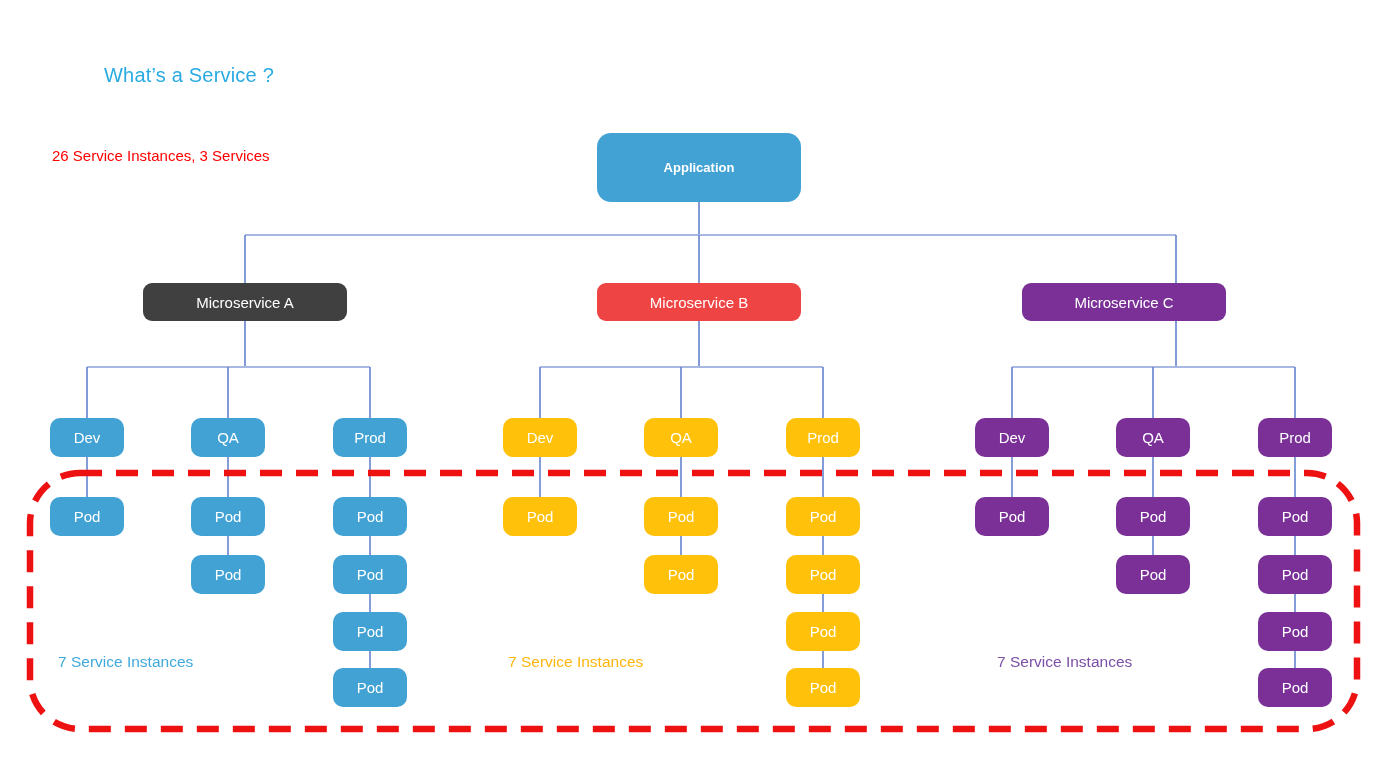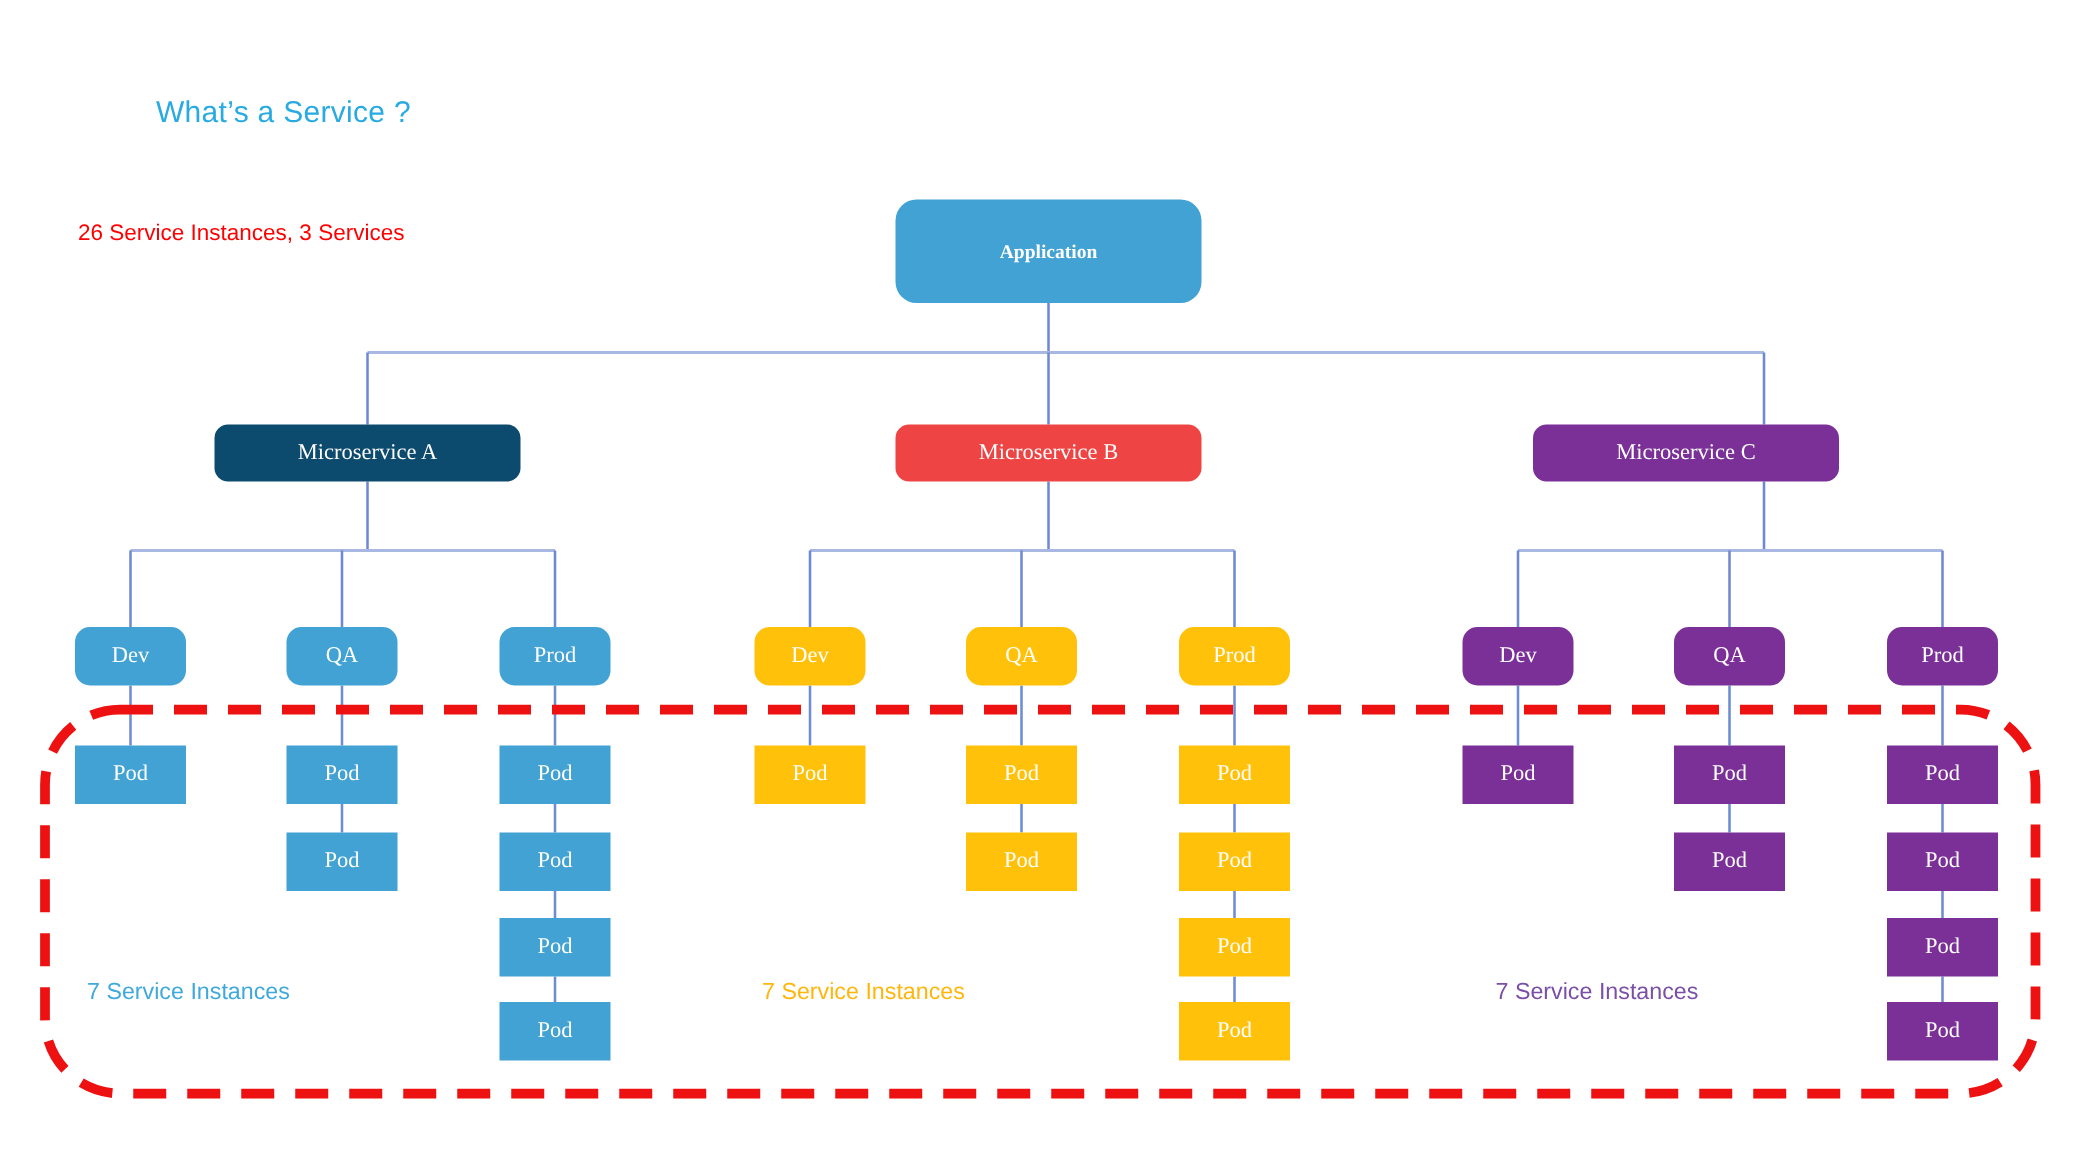--- a/index.html
+++ b/index.html
@@ -20,29 +20,29 @@
     font-size:20px;color:#29ABE2;letter-spacing:0.2px;
   }
   .summary{
     position:absolute;left:52px;top:127px;
     font-size:15px;color:#FF0000;white-space:pre;
   }
   .summary .bold{font-weight:normal;}
   .node{
     position:absolute;
     display:flex;align-items:center;justify-content:center;
-    color:#ffffff;box-sizing:border-box;text-align:center;font-family:Liberation Serif, serif;
+    color:#ffffff;box-sizing:border-box;text-align:center;
   }
   .app-node{
     left:597px;top:113px;width:204px;height:69px;
     border-radius:14px;font-size:13px;font-weight:bold;
   }
   .ms-node{height:38px;width:204px;border-radius:9px;font-size:15px;}
   .env-node{width:74px;height:39px;border-radius:10px;font-size:15px;}
-  .pod-node{width:74px;height:39px;border-radius:0;font-size:15px;}
+  .pod-node{width:74px;height:39px;border-radius:10px;font-size:15px;}
   .inst-label{
     position:absolute;top:633px;font-size:15.5px;white-space:nowrap;
   }
 </style>
 </head>
 <body>
 
 <div class="canvas">
   <svg id="connector-layer" width="1386" height="773" viewBox="0 0 1386 773" xmlns="http://www.w3.org/2000/svg">
       <line x1="699" y1="182" x2="699" y2="215" stroke="#6E89D2" stroke-width="1.7"></line>
@@ -89,21 +89,21 @@
       <rect x="30" y="453" width="1327" height="256" rx="50" ry="50" fill="none" stroke="#EE1111" stroke-width="6.5" stroke-dasharray="22 14"></rect>
     </svg>
 
   <div class="title" style="color: rgb(41, 171, 226);">What’s a Service ?</div>
 
   <div class="summary" style="color: rgb(255, 0, 0);"><span>26 Service Instances, </span><span class="bold">3 Services</span></div>
 
   <div class="node app-node" style="background: rgb(66, 162, 212);">Application</div>
 
   <div id="nodes">
-      <div class="node ms-node" style="left: 143px; top: 263px; background: #0c4a6e;">Microservice A</div>
+      <div class="node ms-node" style="left: 143px; top: 263px; background: #404040;">Microservice A</div>
       <div class="node env-node" style="left: 50px; top: 398px; background: rgb(66, 162, 212);">Dev</div>
       <div class="node pod-node" style="left: 50px; top: 477px; background: rgb(66, 162, 212);">Pod</div>
       <div class="node env-node" style="left: 191px; top: 398px; background: rgb(66, 162, 212);">QA</div>
       <div class="node pod-node" style="left: 191px; top: 477px; background: rgb(66, 162, 212);">Pod</div>
       <div class="node pod-node" style="left: 191px; top: 535px; background: rgb(66, 162, 212);">Pod</div>
       <div class="node env-node" style="left: 333px; top: 398px; background: rgb(66, 162, 212);">Prod</div>
       <div class="node pod-node" style="left: 333px; top: 477px; background: rgb(66, 162, 212);">Pod</div>
       <div class="node pod-node" style="left: 333px; top: 535px; background: rgb(66, 162, 212);">Pod</div>
       <div class="node pod-node" style="left: 333px; top: 592px; background: rgb(66, 162, 212);">Pod</div>
       <div class="node pod-node" style="left: 333px; top: 648px; background: rgb(66, 162, 212);">Pod</div>

